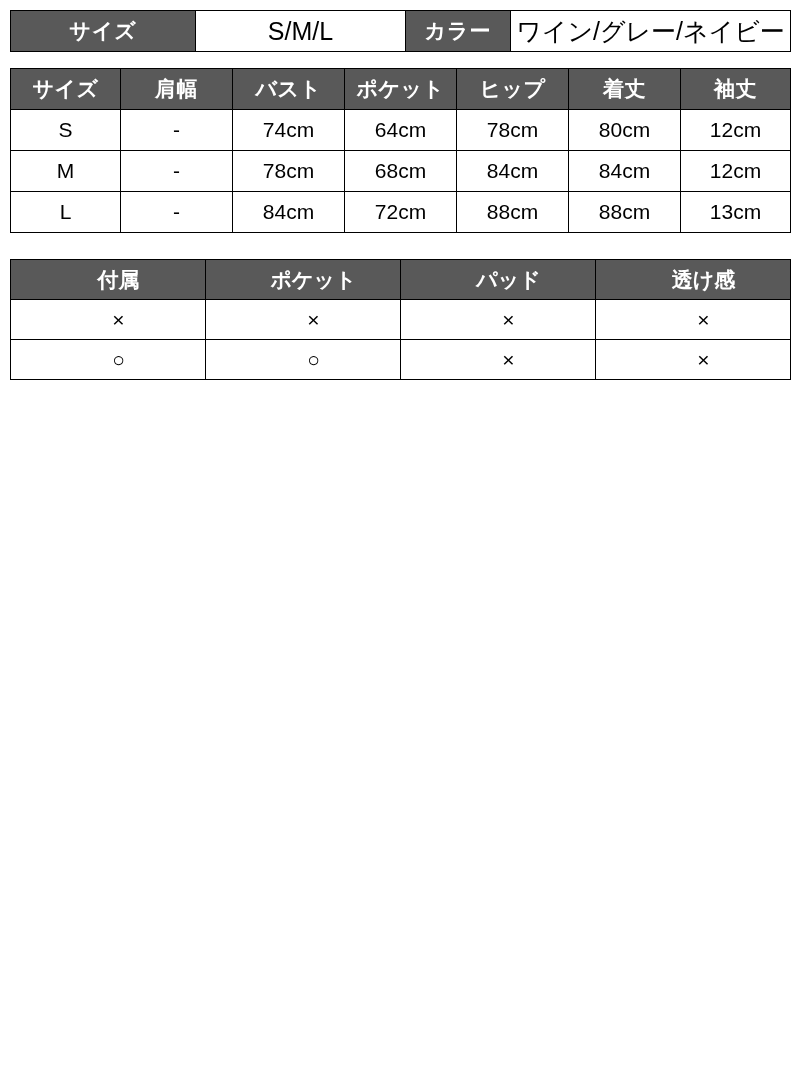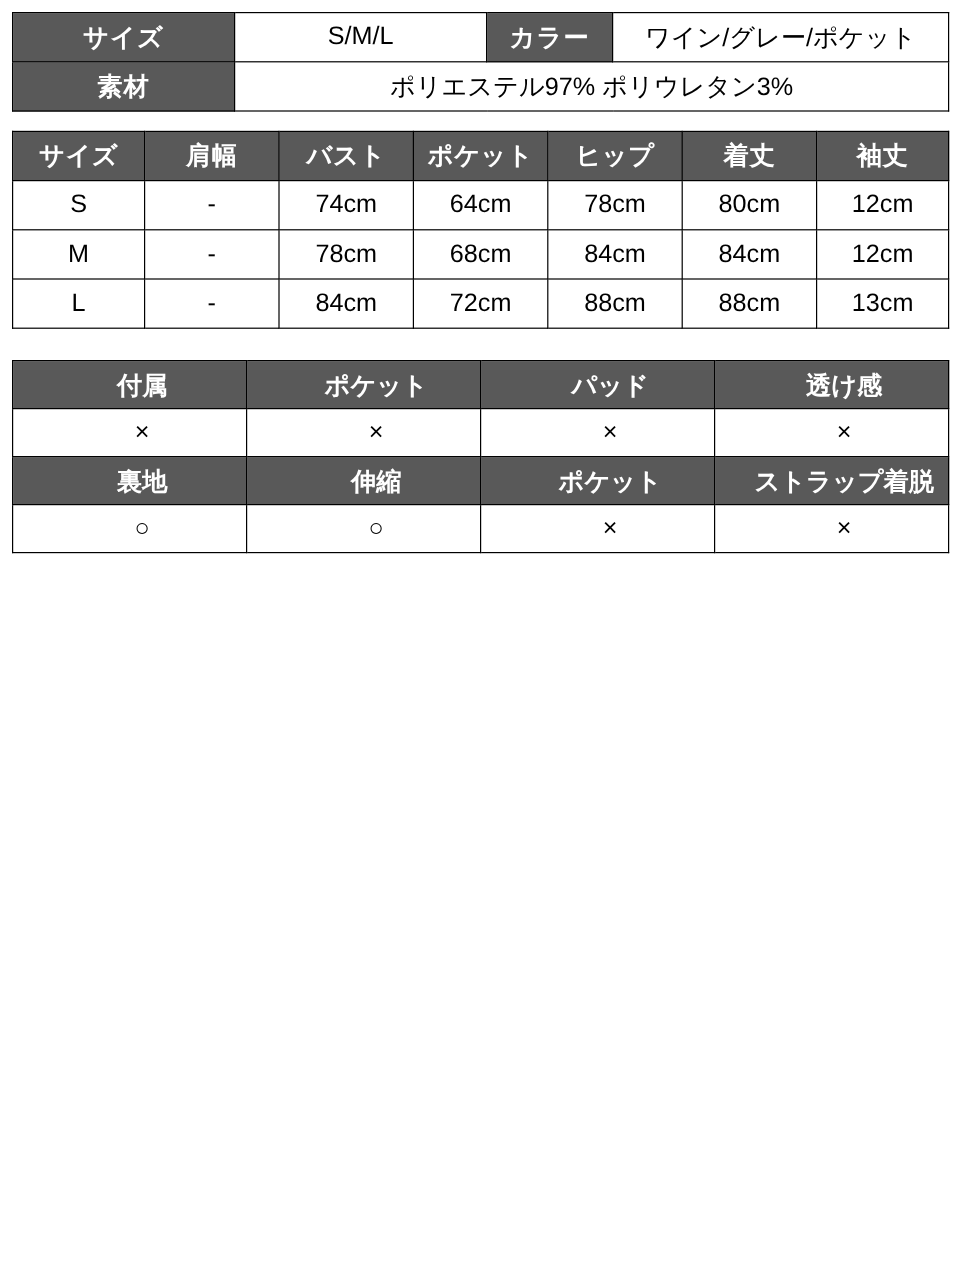--- a/index.html
+++ b/index.html
@@ -40,21 +40,21 @@
     font-weight: bold;
   }
   .val {
     background: #ffffff;
     color: #000000;
   }
 
   
   .t-spec td {
     height: 40px;
-    font-size: 21px;
+    font-size: 25px;
   }
   .t-spec .lbl {
     font-size: 21px;
     letter-spacing: 1px;
   }
 
   
   .t-size {
     margin-top: 16px;
   }
@@ -90,25 +90,21 @@
       <col style="width:185px">
       <col style="width:210px">
       <col style="width:105px">
       <col style="width:280px">
     </colgroup>
     <tbody>
       <tr>
         <td class="hdr lbl">サイズ</td>
         <td class="val">S/M/L</td>
         <td class="hdr lbl">カラー</td>
-        <td class="val">ワイン/グレー/ポケット</td>
-      </tr>
-      <tr>
-        <td class="hdr lbl">素材</td>
-        <td class="val" colspan="3">ポリエステル97% ポリウレタン3%</td>
+        <td class="val">ワイン/グレー/ネイビー</td>
       </tr>
     </tbody>
   </table>
 
   <table class="t-size">
     <colgroup>
       <col style="width:110px">
       <col style="width:112px">
       <col style="width:112px">
       <col style="width:112px">
@@ -170,26 +166,20 @@
         <td class="hdr">パッド</td>
         <td class="hdr">透け感</td>
       </tr>
       <tr>
         <td class="val mark">×</td>
         <td class="val mark">×</td>
         <td class="val mark">×</td>
         <td class="val mark">×</td>
       </tr>
       <tr>
-        <td class="hdr">裏地</td>
-        <td class="hdr">伸縮</td>
-        <td class="hdr">ポケット</td>
-        <td class="hdr">ストラップ着脱</td>
-      </tr>
-      <tr>
         <td class="val mark">○</td>
         <td class="val mark">○</td>
         <td class="val mark">×</td>
         <td class="val mark">×</td>
       </tr>
     </tbody>
   </table>
 
 </div>
 

